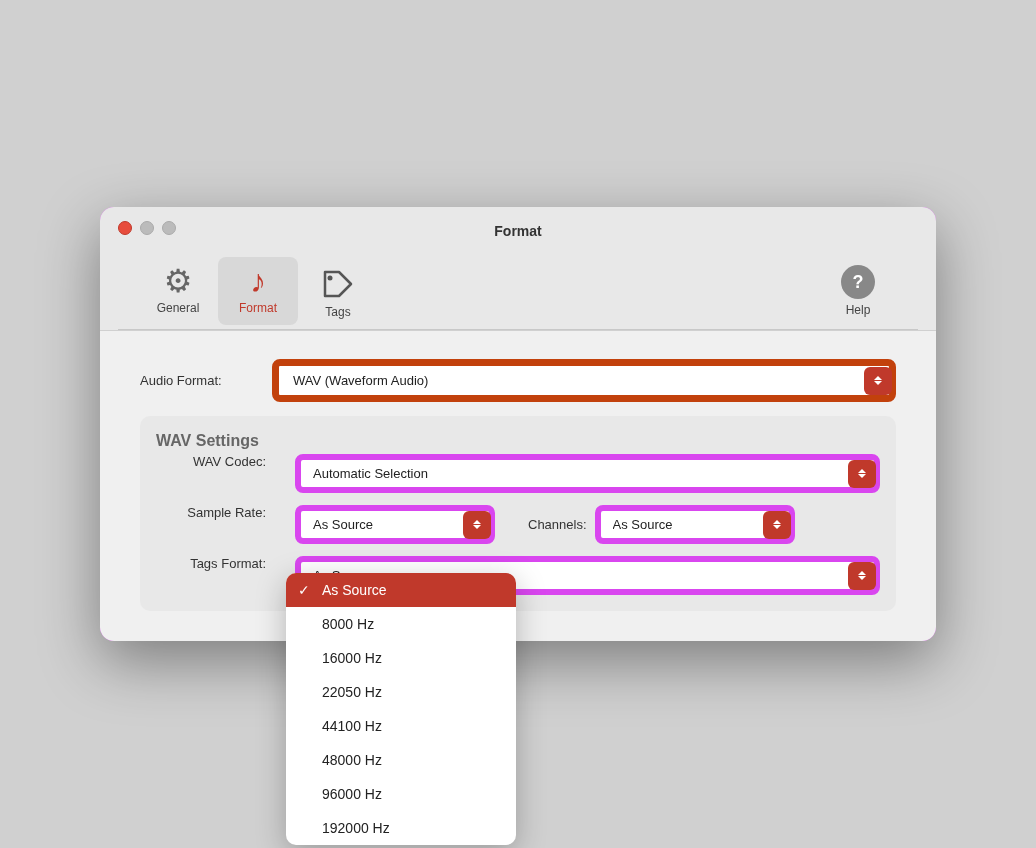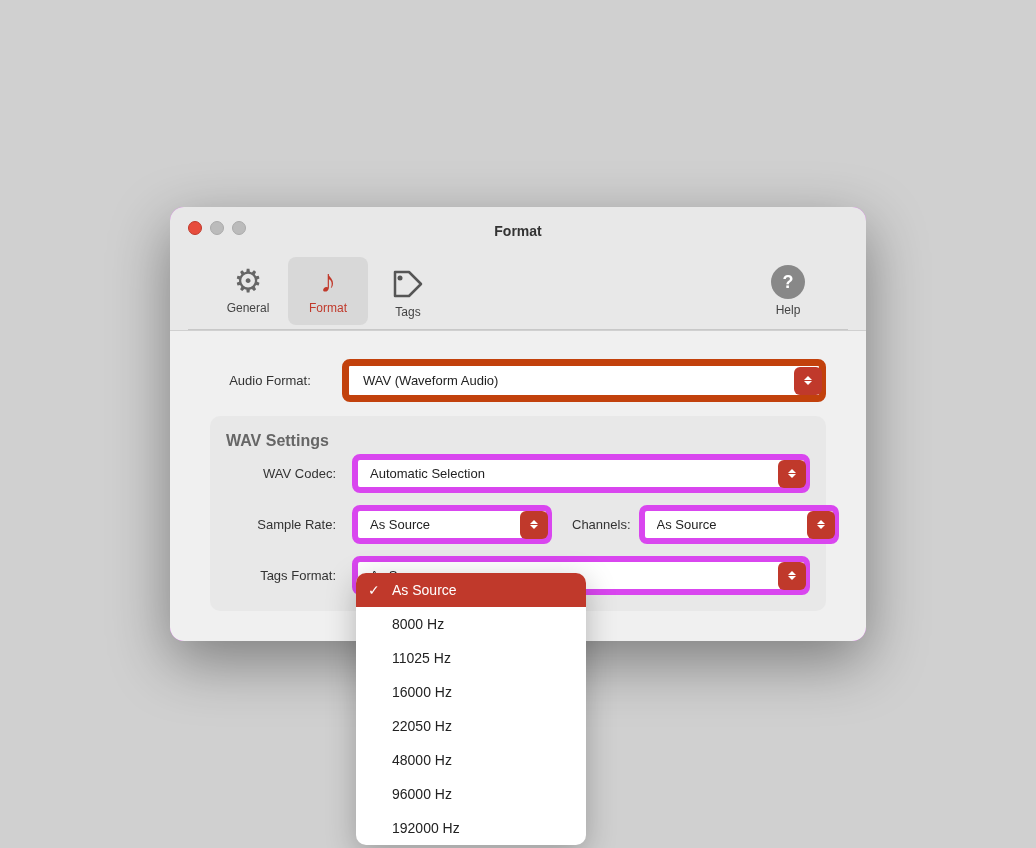--- a/index.html
+++ b/index.html
@@ -11,21 +11,21 @@
       align-items: center;
       min-height: 848px;
       width: 1036px;
       font-family: -apple-system, BlinkMacSystemFont, 'Helvetica Neue', Arial, sans-serif;
     }
 
     .window {
       background: #d946ef;
       border-radius: 14px;
       box-shadow: 0 20px 60px rgba(0,0,0,0.4);
-      width: 696px;
+      width: 836px;
       overflow: visible;
       position: relative;
     }
 
     
     .title-bar {
       background: #e8e8e8;
       border-radius: 14px 14px 0 0;
       padding: 14px 18px 0;
       border-bottom: 1px solid #d0d0d0;
@@ -153,21 +153,21 @@
     .form-row {
       display: flex;
       align-items: center;
       margin-bottom: 14px;
     }
 
     .form-label {
       font-size: 13px;
       color: #333;
       min-width: 120px;
-      text-align: center;
+      text-align: left;
       margin-right: 12px;
       font-weight: 400;
     }
 
     
     .select-wrapper {
       position: relative;
       flex: 1;
     }
 
@@ -196,23 +196,23 @@
 
     .section-title {
       font-size: 16px;
       color: #666;
       margin-bottom: 4px;
       font-weight: 700;
     }
 
     .section-row {
       display: flex;
-      align-items: center;
+      align-items: flex-start;
       margin-bottom: 12px;
-      gap: 10px;
+      gap: 23px;
     }
 
     .section-row:last-child {
       margin-bottom: 0;
     }
 
     .section-label {
       font-size: 13px;
       color: #333;
       min-width: 110px;
@@ -421,23 +421,23 @@
             <div class="dbl-arrow">
               <div class="arr-up"></div>
               <div class="arr-down"></div>
             </div>
           </div>
         </div>
 
         <div class="dropdown-popup">
           <div class="dropdown-item selected">As Source</div>
           <div class="dropdown-item">8000 Hz</div>
-          <div class="dropdown-item">11025 Hz</div>
           <div class="dropdown-item">16000 Hz</div>
           <div class="dropdown-item">22050 Hz</div>
+          <div class="dropdown-item">44100 Hz</div>
           <div class="dropdown-item">48000 Hz</div>
           <div class="dropdown-item">96000 Hz</div>
           <div class="dropdown-item">192000 Hz</div>
         </div>
       </div>
 
       <div class="section-row">
         <span class="section-label">Tags Format:</span>
         <div class="section-select-wrapper">
           <select class="section-select-box">

